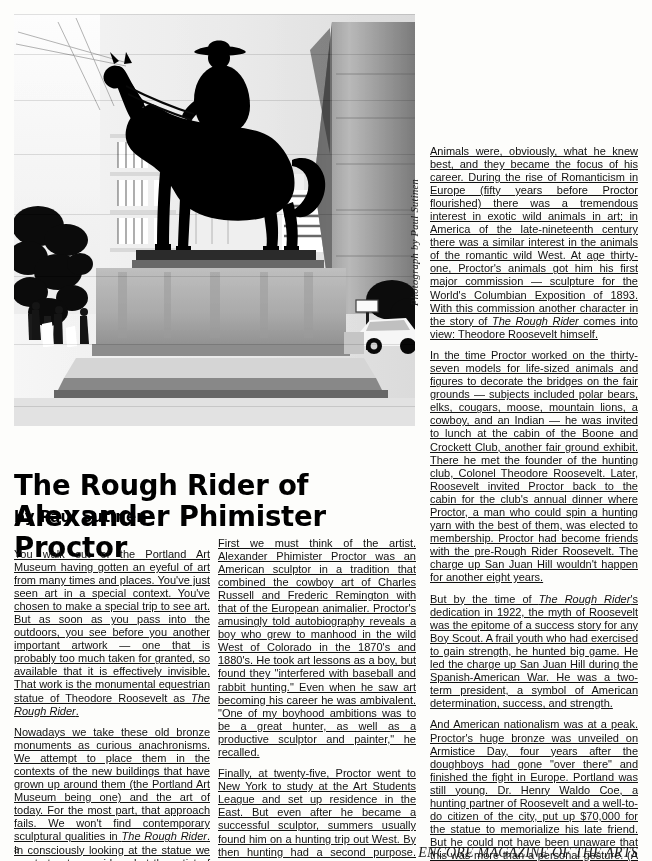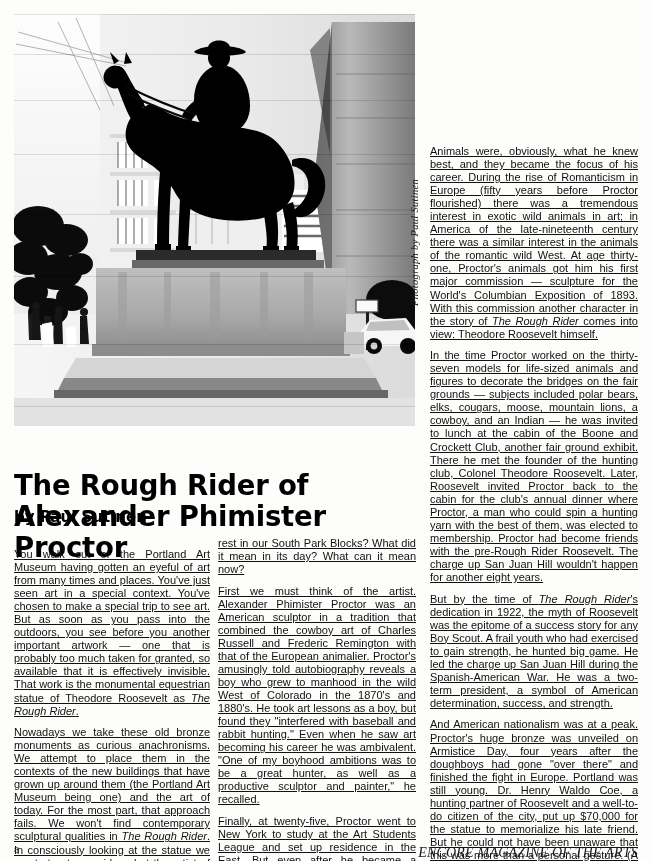--- a/index.html
+++ b/index.html
@@ -358,21 +358,20 @@
   <h1 class="headline">The Rough Rider of Alexander Phimister Proctor</h1>
 
   <div class="byline">by Paul Sutinen</div>
 
   <div class="col" id="col1">
       <p>You walk out of the Portland Art Museum having gotten an eyeful of art from many times and places. You've just seen art in a special context. You've chosen to make a special trip to see art. But as soon as you pass into the outdoors, you see before you another important artwork — one that is probably too much taken for granted, so available that it is effectively invisible. That work is the monumental equestrian statue of Theodore Roosevelt as <i>The Rough Rider</i>.</p>
       <p>Nowadays we take these old bronze monuments as curious anachronisms. We attempt to place them in the contexts of the new buildings that have grown up around them (the Portland Art Museum being one) and the art of today. For the most part, that approach fails. We won't find contemporary sculptural qualities in <i>The Rough Rider</i>. In consciously looking at the statue we must stop to consider what the artist of an earlier time was thinking about, what were his resources, how did he get to the point of producing a "new" work that we now think of as "old hat" — and how did it come to</p>
     </div>
 
   <div class="col" id="col2">
-      <p>rest in our South Park Blocks? What did it mean in its day? What can it mean now?</p>
       <p>First we must think of the artist. Alexander Phimister Proctor was an American sculptor in a tradition that combined the cowboy art of Charles Russell and Frederic Remington with that of the European animalier. Proctor's amusingly told autobiography reveals a boy who grew to manhood in the wild West of Colorado in the 1870's and 1880's. He took art lessons as a boy, but found they "interfered with baseball and rabbit hunting." Even when he saw art becoming his career he was ambivalent. "One of my boyhood ambitions was to be a great hunter, as well as a productive sculptor and painter," he recalled.</p>
       <p>Finally, at twenty-five, Proctor went to New York to study at the Art Students League and set up residence in the East. But even after he became a successful sculptor, summers usually found him on a hunting trip out West. By then hunting had a second purpose. Often he would prop up a new carcass and draw from it. On one occasion a poorly propped billy goat toppled and almost knocked him into the deep canyon below.</p>
     </div>
 
   <div class="col" id="col3">
       <p>Animals were, obviously, what he knew best, and they became the focus of his career. During the rise of Romanticism in Europe (fifty years before Proctor flourished) there was a tremendous interest in exotic wild animals in art; in America of the late-nineteenth century there was a similar interest in the animals of the romantic wild West. At age thirty-one, Proctor's animals got him his first major commission — sculpture for the World's Columbian Exposition of 1893. With this commission another character in the story of <i>The Rough Rider</i> comes into view: Theodore Roosevelt himself.</p>
       <p>In the time Proctor worked on the thirty-seven models for life-sized animals and figures to decorate the bridges on the fair grounds — subjects included polar bears, elks, cougars, moose, mountain lions, a cowboy, and an Indian — he was invited to lunch at the cabin of the Boone and Crockett Club, another fair ground exhibit. There he met the founder of the hunting club, Colonel Theodore Roosevelt. Later, Roosevelt invited Proctor back to the cabin for the club's annual dinner where Proctor, a man who could spin a hunting yarn with the best of them, was elected to membership. Proctor had become friends with the pre-Rough Rider Roosevelt. The charge up San Juan Hill wouldn't happen for another eight years.</p>
       <p>But by the time of <i>The Rough Rider</i>'s dedication in 1922, the myth of Roosevelt was the epitome of a success story for any Boy Scout. A frail youth who had exercised to gain strength, he hunted big game. He led the charge up San Juan Hill during the Spanish-American War. He was a two-term president, a symbol of American determination, success, and strength.</p>
       <p>And American nationalism was at a peak. Proctor's huge bronze was unveiled on Armistice Day, four years after the doughboys had gone "over there" and finished the fight in Europe. Portland was still young. Dr. Henry Waldo Coe, a hunting partner of Roosevelt and a well-to-do citizen of the city, put up $70,000 for the statue to memorialize his late friend. But he could not have been unaware that this was more than a personal gesture. (A few years later Coe paid for the Lincoln statue one block north.)</p>
     </div>

